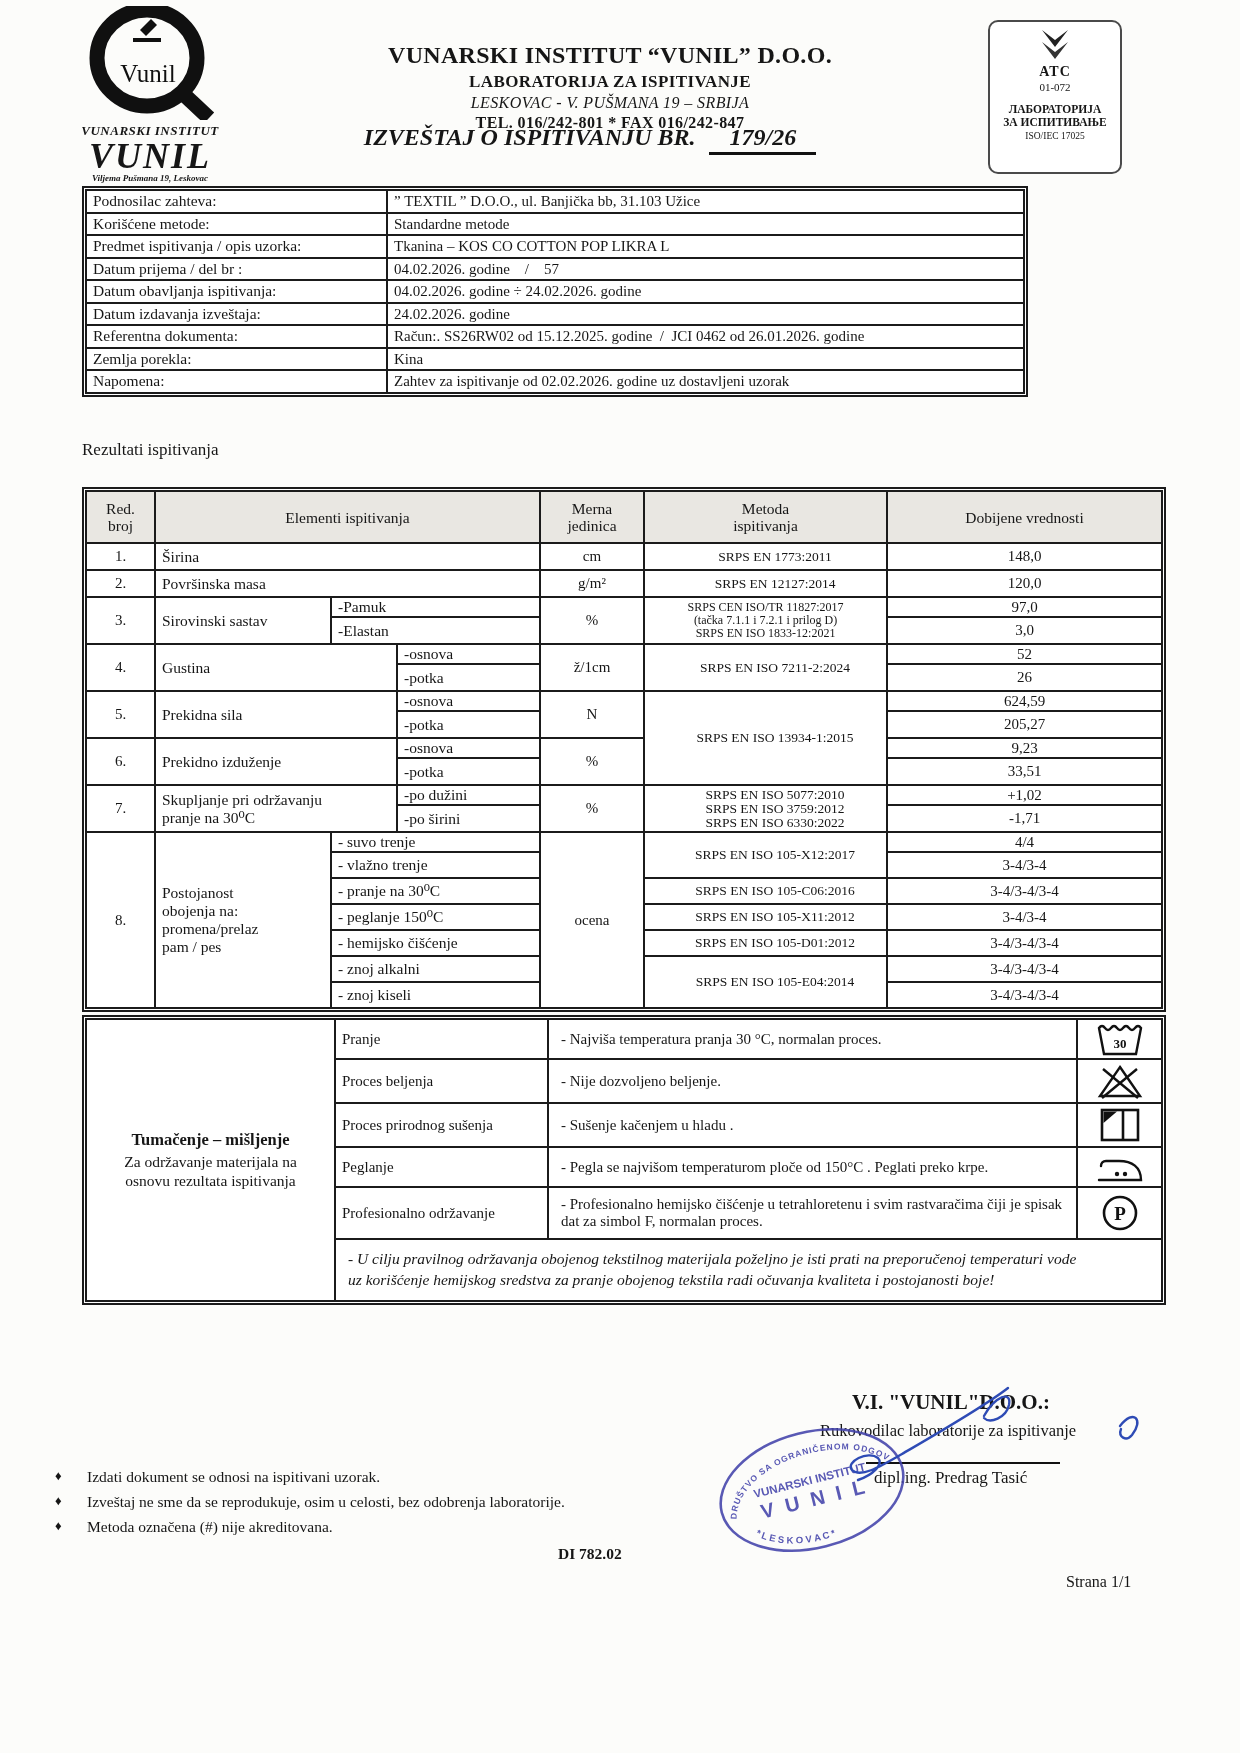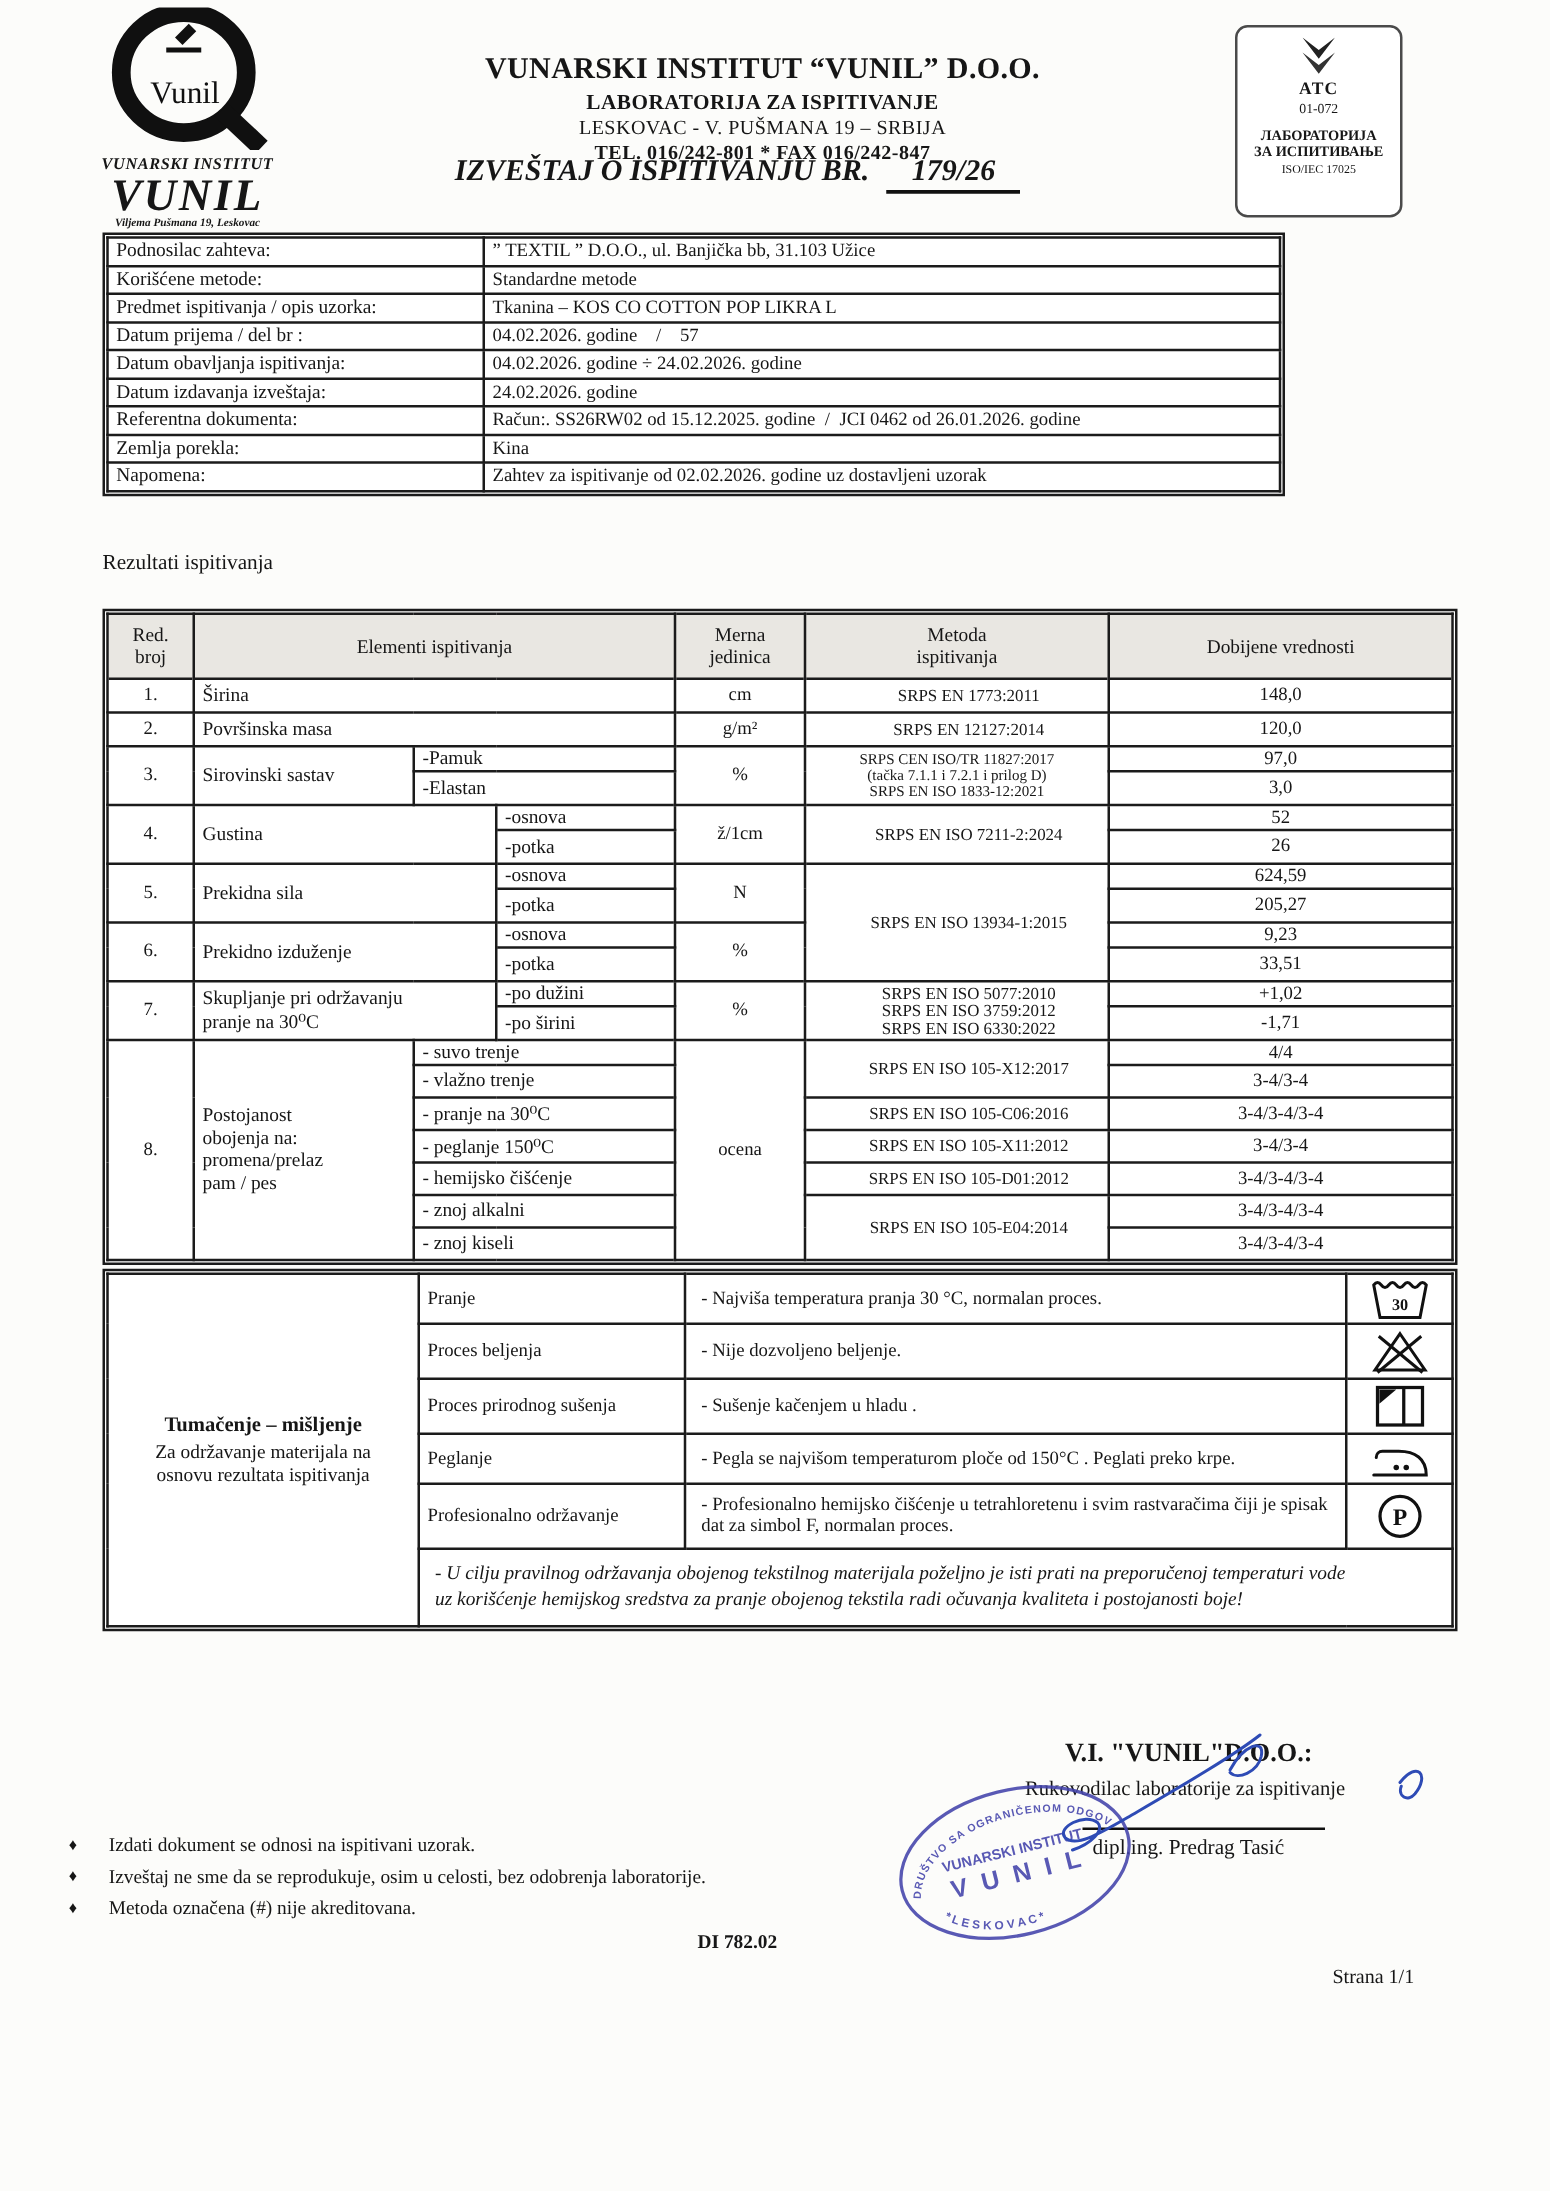--- a/index.html
+++ b/index.html
@@ -11,21 +11,21 @@
   .prew{white-space:pre-wrap;}
 
   
   .logo-block{left:80px;top:6px;width:140px;text-align:center;}
   .logo-inst{font-size:13px;font-weight:bold;font-style:italic;letter-spacing:.5px;margin-top:3px;}
   .logo-brand{font-size:36px;font-weight:900;font-style:italic;letter-spacing:2px;line-height:34px;}
   .logo-addr{font-size:9px;font-weight:bold;font-style:italic;}
   .center-head{left:270px;top:16px;width:680px;text-align:center;}
   .ch-company{font-size:24px;font-weight:bold;letter-spacing:.3px;margin-top:26px;}
   .ch-lab{font-size:17px;font-weight:bold;margin-top:3px;letter-spacing:.4px;}
-  .ch-addr{font-size:16px;margin-top:2px;letter-spacing:.4px;}
+  .ch-addr{font-size:16px;margin-top:2px;letter-spacing:.4px;font-style:italic;}
   .ch-tel{font-size:16px;margin-top:2px;letter-spacing:.4px;font-weight:bold;}
   .title-row{left:240px;top:124px;width:700px;text-align:center;font-size:24px;font-weight:bold;font-style:italic;}
   .report-no{display:inline-block;border-bottom:3px solid #111;padding:0 20px 1px 20px;margin-left:14px;}
   .badge{left:988px;top:20px;width:130px;height:150px;border:2px solid #4a4a4a;border-radius:10px;text-align:center;background:#fff;}
   .badge-atc{font-size:14px;font-weight:bold;letter-spacing:1px;}
   .badge-code{font-size:11px;margin-top:1px;}
   .badge-lab{font-size:11.5px;font-weight:bold;margin-top:10px;line-height:13px;}
   .badge-iso{font-size:9.5px;margin-top:2px;}
 
   

